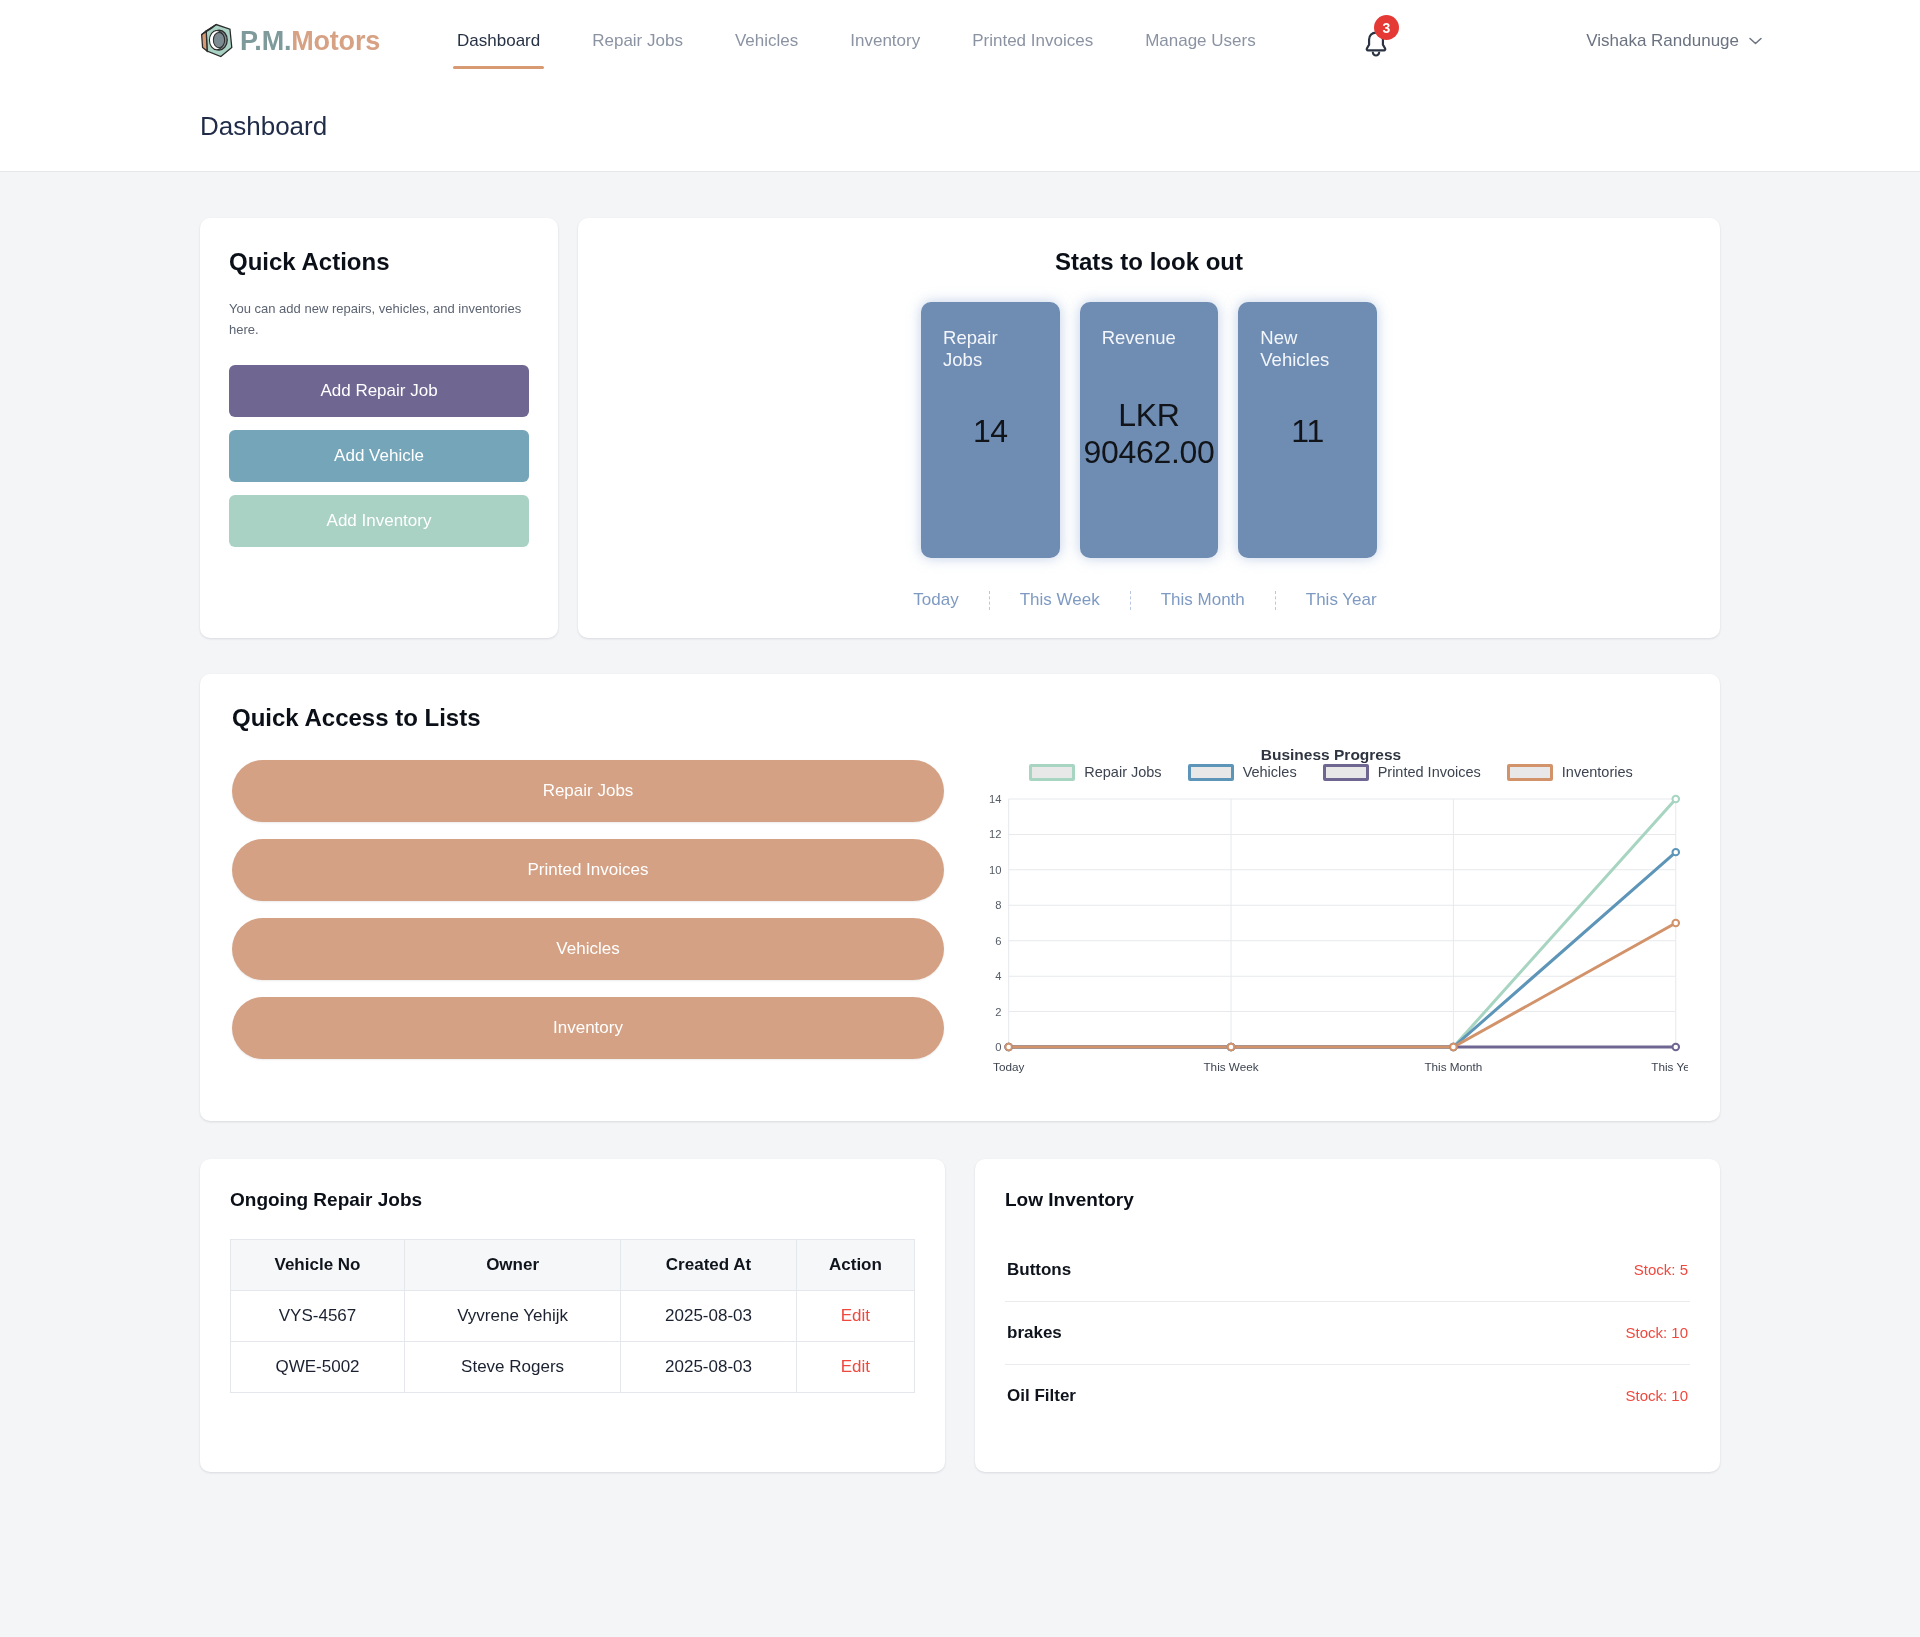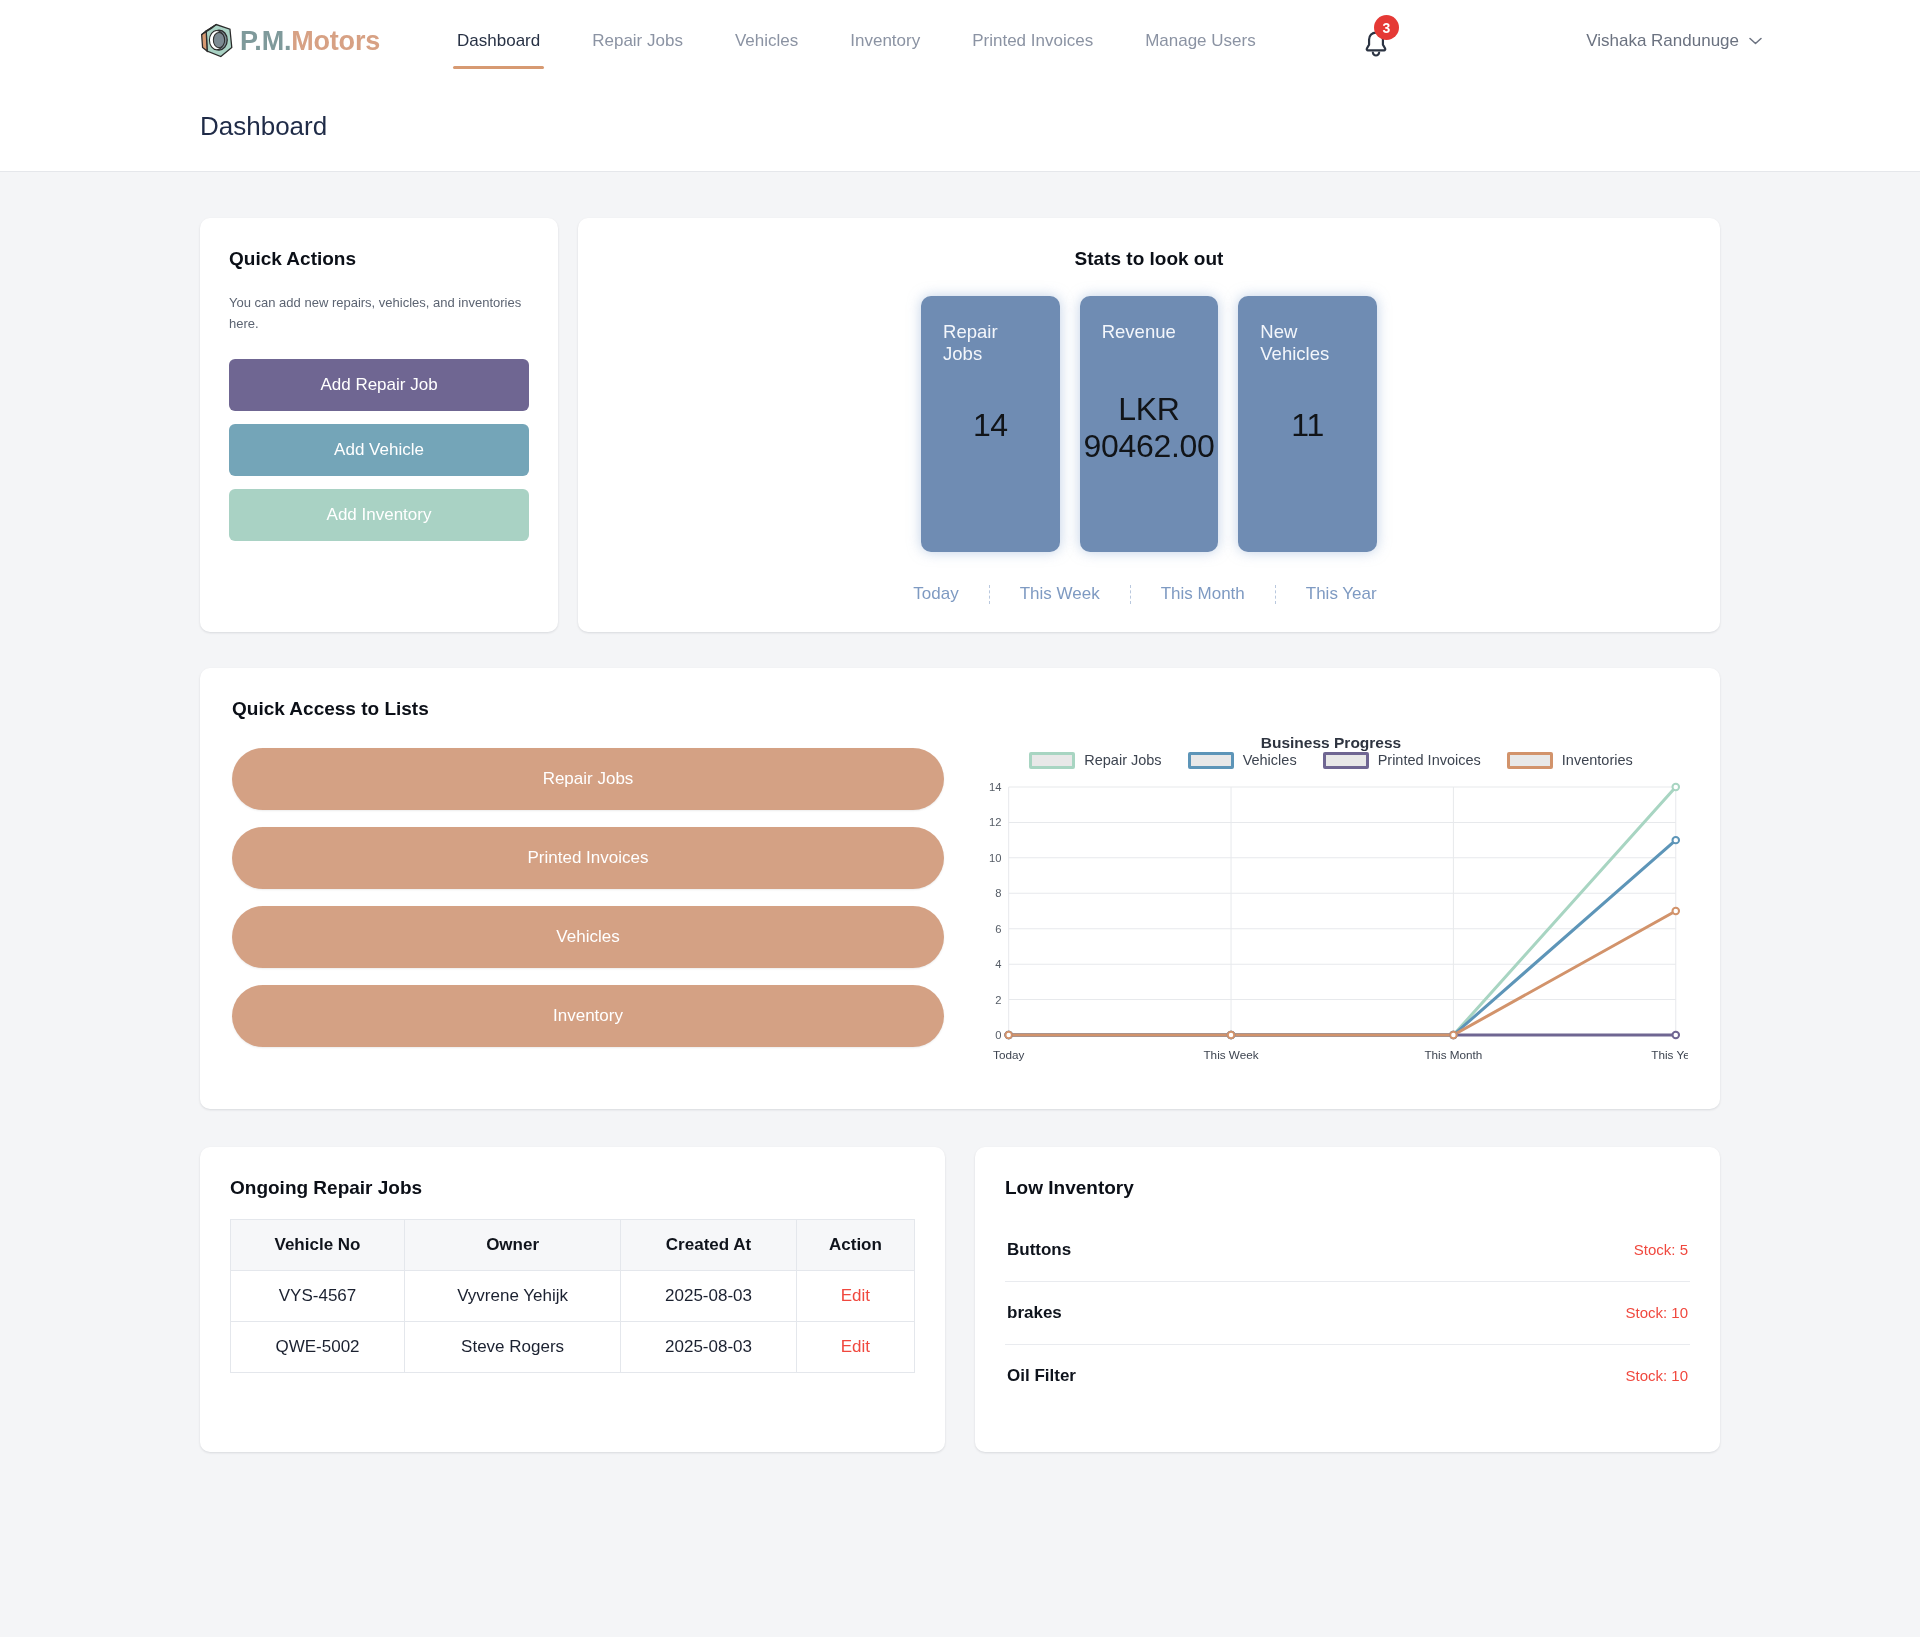--- a/index.html
+++ b/index.html
@@ -93,21 +93,21 @@
   .pagetitle { font-size: 26px; color: #1f2b47; font-weight: 500; }
 
   
   .content { padding: 46px 200px 40px 200px; }
 
   .card {
     background: #fff;
     border-radius: 10px;
     box-shadow: 0 1px 3px rgba(16,24,40,.07), 0 1px 2px rgba(16,24,40,.05);
   }
-  .card-title { font-size: 19px; font-weight: 700; color: #0b0f17; }
+  .card-title { font-size: 24px; font-weight: 700; color: #0b0f17; }
 
   .row1 { display: flex; gap: 20px; align-items: stretch; }
 
   
   .quick-actions { width: 358px; flex: none; padding: 30px 29px 34px 29px; }
   .qa-desc {
     margin-top: 22px;
     font-size: 13px;
     line-height: 1.62;
     color: #5c6472;
@@ -201,21 +201,21 @@
     border: 3px solid #000;
     border-radius: 2px;
   }
   .legend-label { font-size: 14.5px; color: #3d4450; white-space: nowrap; }
   .chart-area { position: relative; }
   .chart-svg { display: block; width: 100%; height: 290px; }
 
   
   .row3 { display: flex; gap: 30px; margin-top: 38px; }
   .panel { flex: 1; padding: 30px 30px 45px 30px; }
-  .panel-title { font-size: 19px; font-weight: 700; color: #0b0f17; margin-bottom: 20px; }
+  .panel-title { font-size: 19px; font-weight: 700; color: #0b0f17; margin-bottom: 28px; }
 
   table.jobs { width: 100%; border-collapse: collapse; font-size: 17px; }
   table.jobs th {
     background: #f6f7f9;
     border: 1px solid #e4e7ec;
     font-weight: 700;
     color: #10141c;
     padding: 15px 8px;
     text-align: center;
   }

